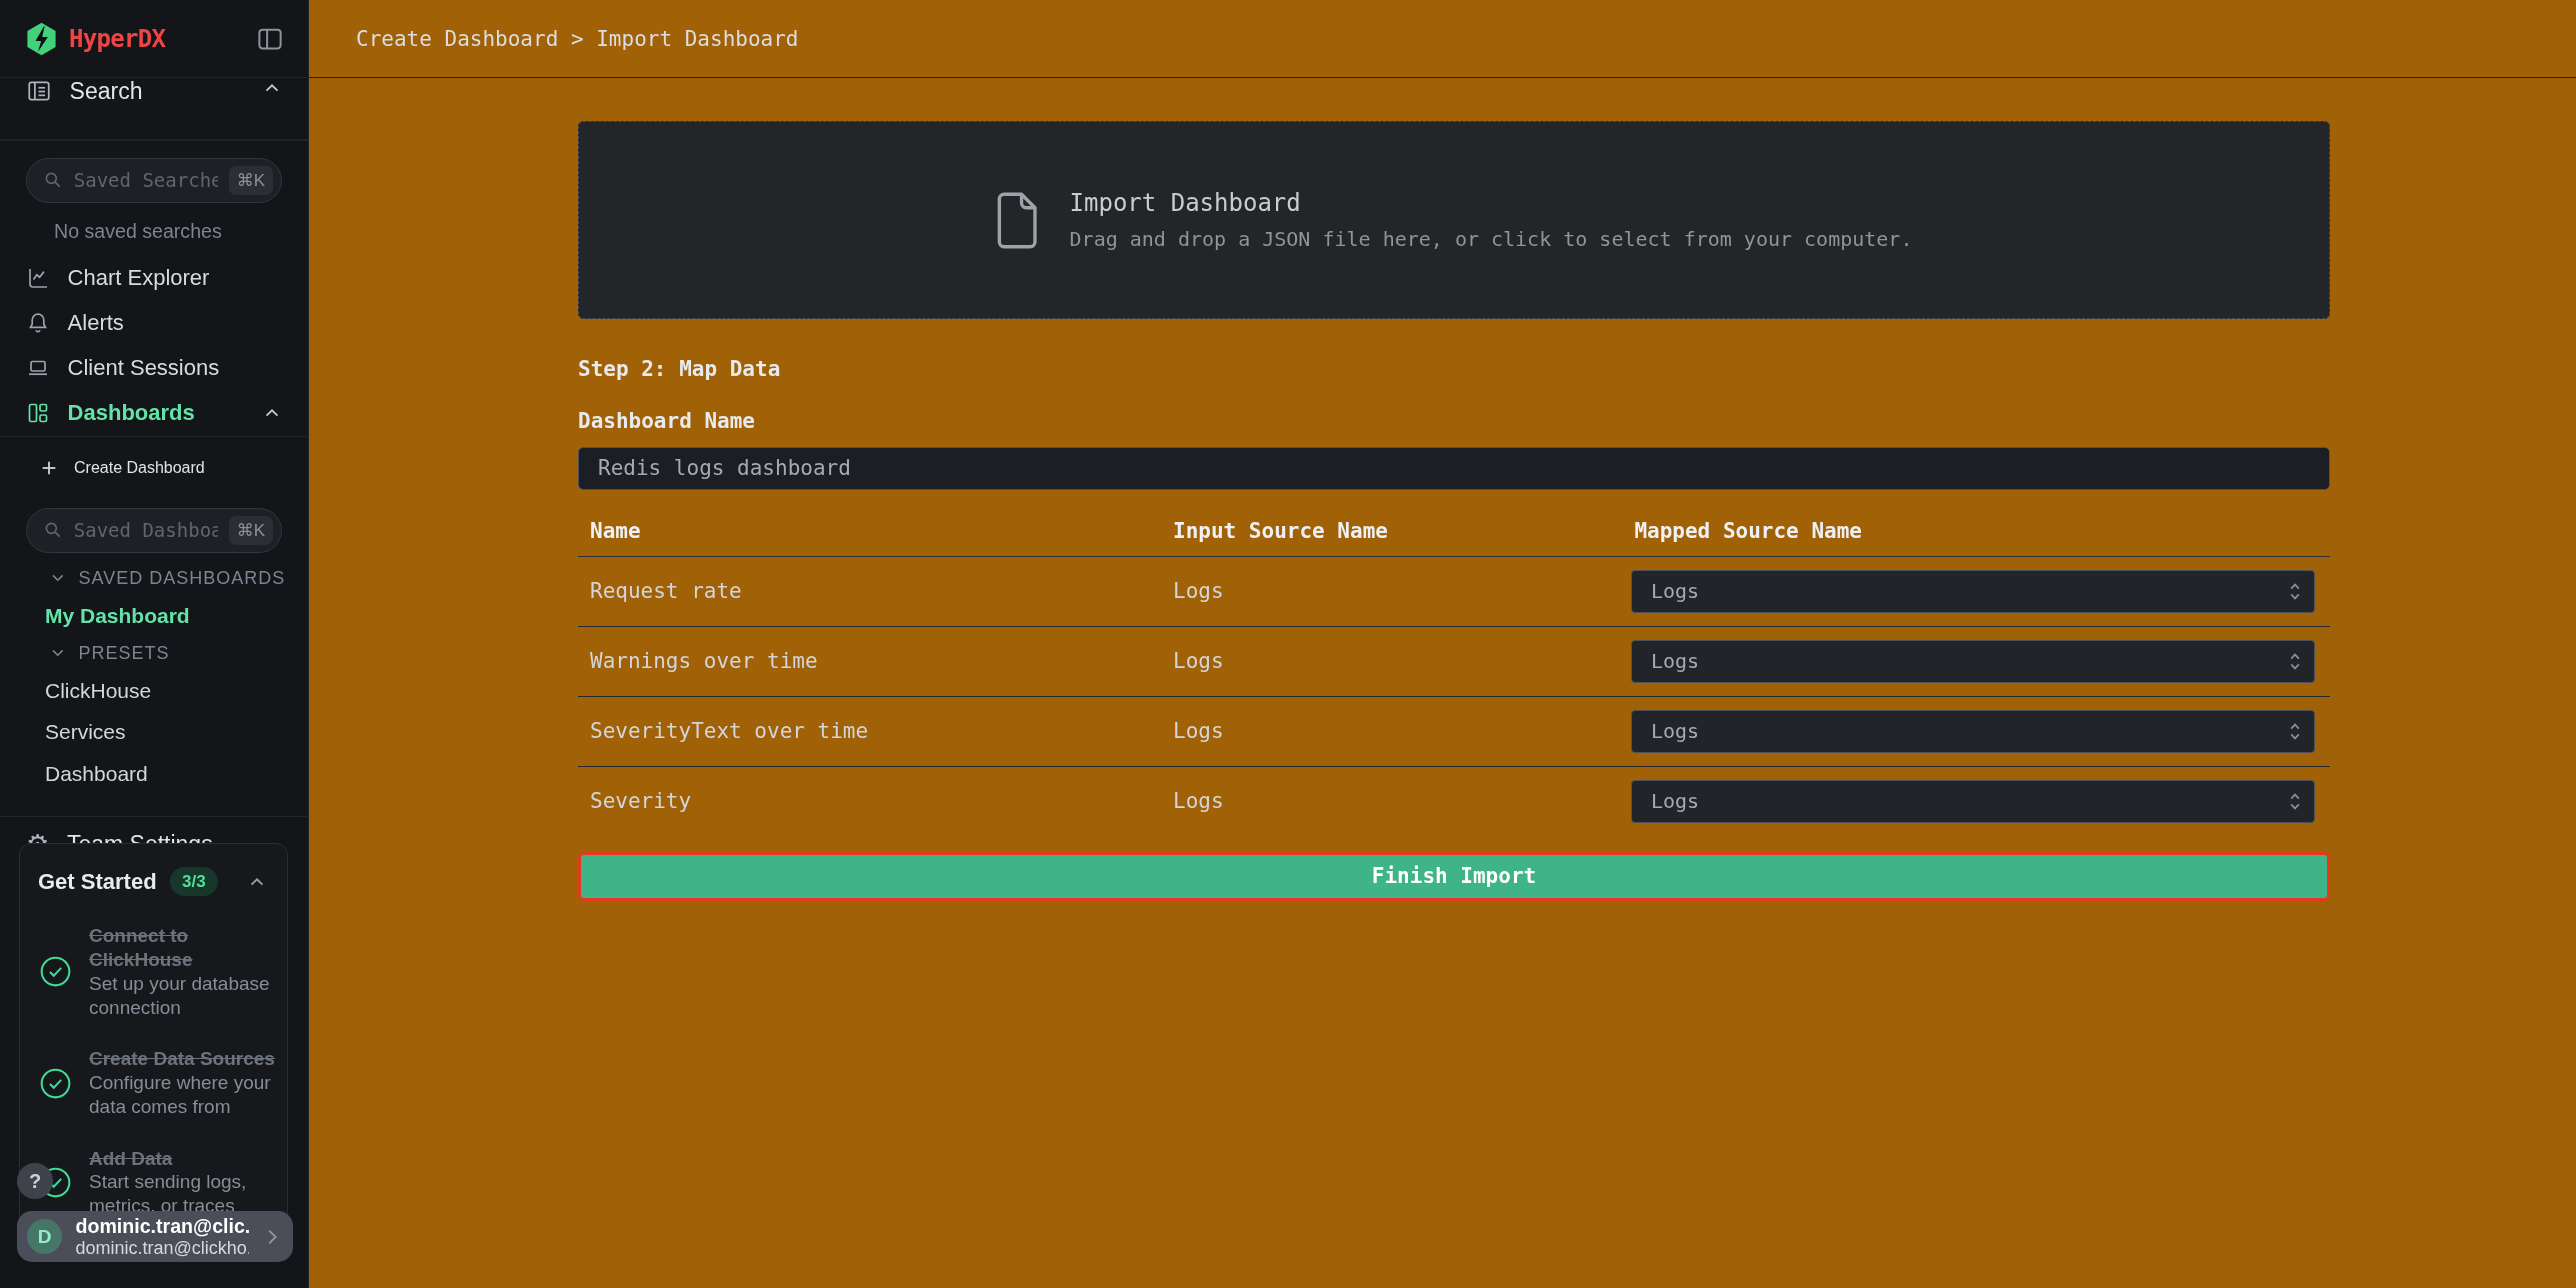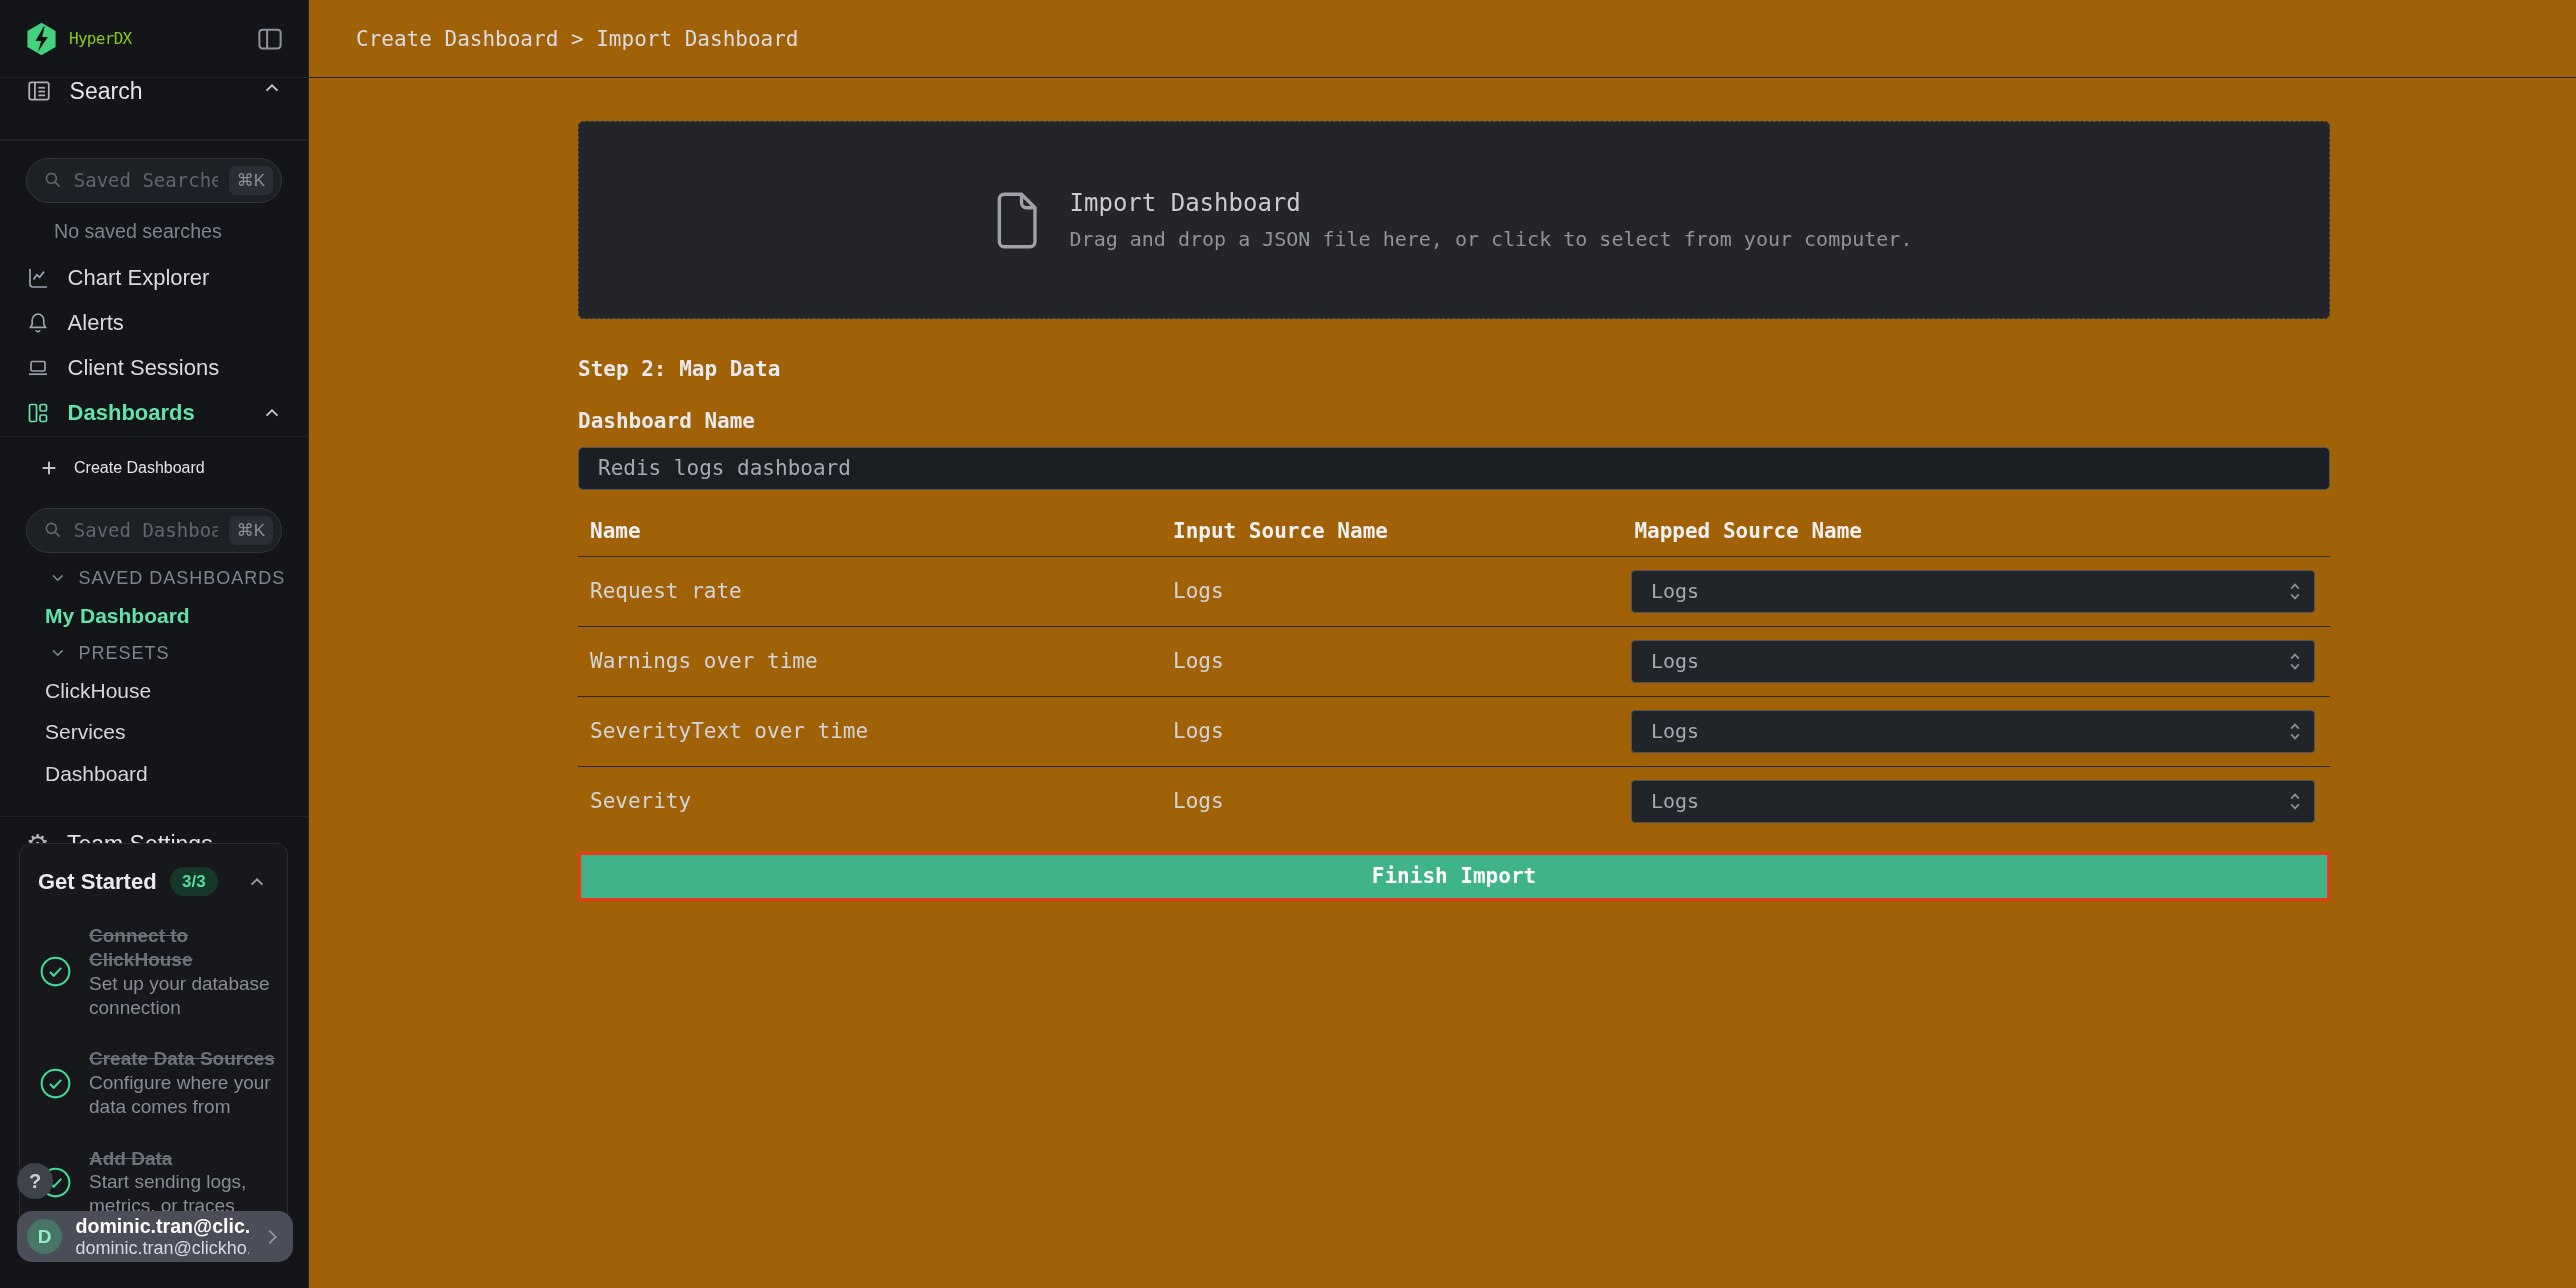--- a/index.html
+++ b/index.html
@@ -5,21 +5,21 @@
   html,body{margin:0;padding:0;background:#121316;}
   body{width:2576px;height:1288px;overflow:hidden;font-family:"Liberation Sans",sans-serif;}
   .mono{font-family:"DejaVu Sans Mono",monospace;}
   .page{display:flex;width:2576px;height:1288px;}
 
   
   .sidebar{position:relative;width:309px;min-width:309px;height:100%;background:#141519;
     border-right:1.4px solid #222429;box-sizing:border-box;display:flex;flex-direction:column;}
   .logo-row{height:77px;display:flex;align-items:center;padding:0 23px 0 26px;}
   .brand{display:flex;align-items:center;gap:12px;}
-  .brand-name{font-family:"DejaVu Sans Mono",monospace;font-weight:normal;font-size:16px;color:#84cc16;letter-spacing:-0.7px;}
+  .brand-name{font-family:"DejaVu Sans Mono",monospace;font-weight:bold;font-size:24px;color:#ef4444;letter-spacing:-0.7px;}
   .collapse-btn{margin-left:auto;background:none;border:none;padding:0;cursor:pointer;color:#8d939c;display:flex;}
   .divider{height:1.4px;background:#212329;flex:none;}
   .section-row{height:61px;display:flex;gap:17.6px;padding:0 26px;font-size:23px;color:#e2e5e9;}
   .section-row .sicon{color:#aeb3bb;display:flex;}
   .section-row .chev{margin-left:auto;color:#c3c7ce;display:flex;}
   .pill-input{margin:17px 26px 0;height:43px;flex:none;border-radius:23px;background:#1d2025;border:1.4px solid #32363d;
     display:flex;align-items:center;gap:10.8px;padding:0 8px 0 16px;}
   .pill-input .mag{color:#61656d;display:flex;}
   .pill-placeholder{flex:1;font-family:"DejaVu Sans Mono",monospace;font-size:19px;color:#61656d;white-space:nowrap;overflow:hidden;}
   .kbd{background:#2b2e35;color:#8b9098;border-radius:6.8px;padding:4px 8px;font-size:17px;white-space:nowrap;}
@@ -82,21 +82,21 @@
   .table{margin-top:16px;}
   .thead,.trow{display:grid;grid-template-columns:595px 458px 1fr;align-items:center;}
   .thead{height:50px;border-bottom:1.4px solid #2c2f35;font-weight:bold;font-size:21px;color:#eef0f3;}
   .thead .c1,.trow .c1{padding-left:12px;}
   .thead .c3{padding-left:3.4px;}
   .trow{height:69px;border-bottom:1.4px solid #26292e;font-size:21px;color:#d2d5da;}
   .trow:last-child{border-bottom:none;}
   .select{position:relative;height:43px;box-sizing:border-box;margin-right:15px;border:1.4px solid #4d5159;border-radius:4px;
     background:#212429;display:flex;align-items:center;padding:0 19px;font-size:20px;color:#a6aab1;cursor:pointer;}
   .select .updown{position:absolute;right:10.8px;color:#8b8f97;display:flex;}
-  .finish-btn{margin-top:16px;width:100%;height:49px;box-sizing:border-box;background:#3eb488;border:3.4px solid #e8391d;border-radius:1px;
+  .finish-btn{margin-top:16px;width:100%;height:49px;box-sizing:border-box;background:#3eb488;border:3.4px solid #e8391d;border-radius:6px;
     color:#ffffff;font-family:"DejaVu Sans Mono",monospace;font-size:21px;font-weight:bold;display:flex;align-items:center;justify-content:center;cursor:pointer;}
 </style>
 </head>
 <body>
 
 <div class="page">
 
   <aside class="sidebar">
 
     <div class="logo-row">

